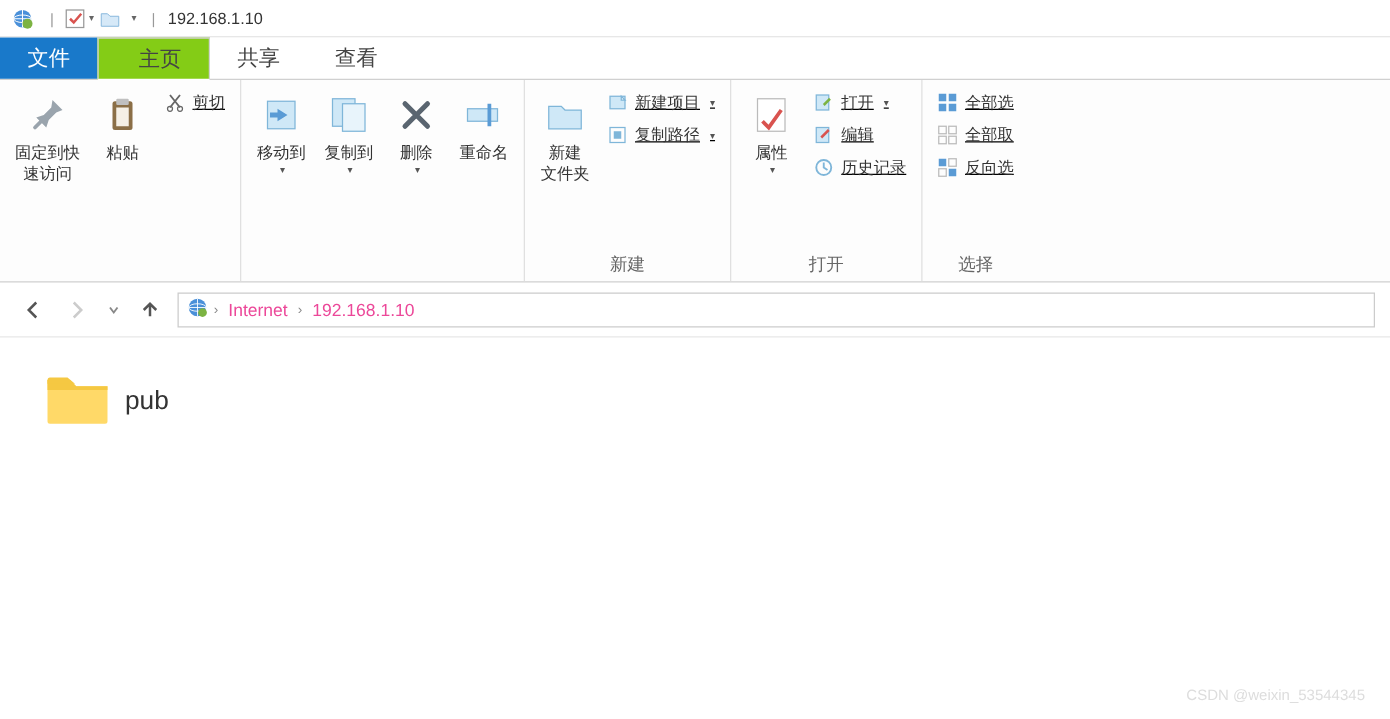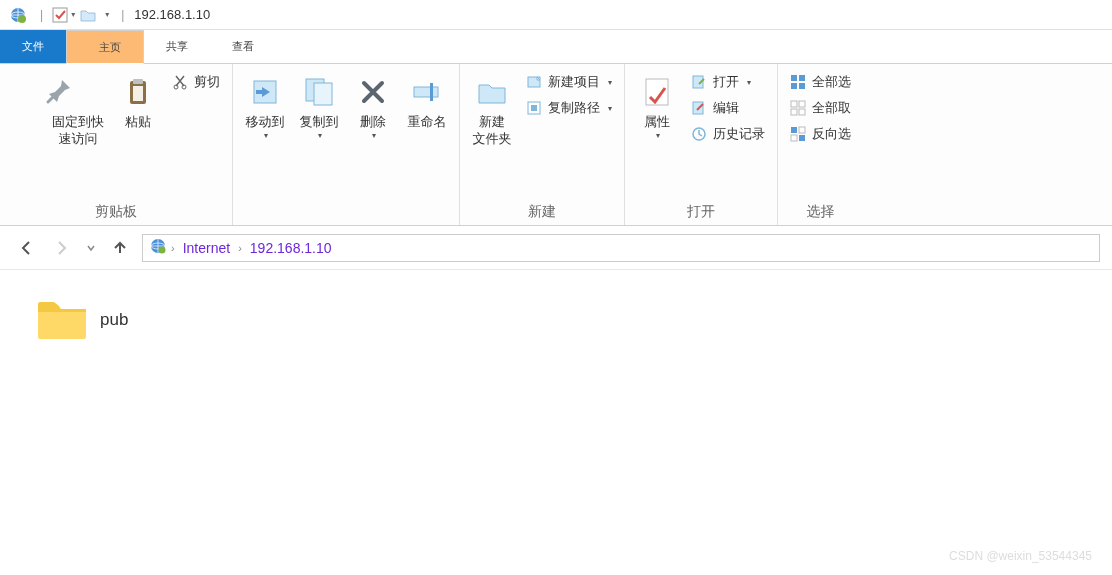--- a/index.html
+++ b/index.html
@@ -8,50 +8,50 @@
     
     .titlebar { height: 30px; background: #fff; display: flex; align-items: center; padding: 0 6px; border-bottom: 1px solid #e0e0e0; }
     .titlebar-icon { width: 20px; height: 20px; margin-right: 4px; }
     .titlebar-sep { color: #999; margin: 0 6px; font-size: 12px; }
     .titlebar-text { font-size: 13px; color: #333; margin-left: 4px; }
     .qat-item { display: inline-flex; align-items: center; margin: 0 2px; }
     .qat-dropdown { font-size: 8px; color: #666; margin-left: 2px; }
     
     
     .tabrow { height: 34px; background: #fff; display: flex; align-items: stretch; border-bottom: 1px solid #d0d0d0; }
-    .tab { padding: 0 22px; display: flex; align-items: center; font-size: 11px; color: #444; cursor: pointer; }
+    .tab { padding: 0 22px; display: flex; align-items: center; font-size: 17px; color: #444; cursor: pointer; }
     .tab.file { background: #1979ca; color: #fff; }
-    .tab.active { border: 1px solid #d0d0d0; border-bottom: 1px solid #fff; margin-bottom: -1px; background: #fdba74; padding-left: 32px; }
+    .tab.active { border: 1px solid #d0d0d0; border-bottom: 1px solid #fff; margin-bottom: -1px; background: #84cc16; padding-left: 32px; }
     
     
     .ribbon { height: 162px; background: #fdfdfd; display: flex; border-bottom: 1px solid #d0d0d0; }
     .ribbon-group { display: flex; flex-direction: column; border-right: 1px solid #e0e0e0; padding: 4px 6px 2px; }
     .ribbon-group-content { flex: 1; display: flex; align-items: flex-start; gap: 2px; }
     .ribbon-group-label { text-align: center; font-size: 14px; color: #666; padding: 4px 0 2px; }
     .rbtn-large { display: flex; flex-direction: column; align-items: center; justify-content: flex-start; padding: 4px 6px; min-width: 52px; cursor: pointer; }
     .rbtn-large-icon { width: 36px; height: 36px; display: flex; align-items: center; justify-content: center; margin-bottom: 4px; margin-top: 2px; }
     .rbtn-large-label { font-size: 13px; color: #333; text-align: center; line-height: 1.3; }
     .rbtn-small { display: flex; align-items: center; padding: 3px 6px; cursor: pointer; font-size: 13px; color: #333; gap: 6px; }
     .rbtn-small-icon { width: 16px; height: 16px; display: flex; align-items: center; justify-content: center; }
-    .small-stack { display: flex; flex-direction: column; gap: 2px; padding-top: 2px; }
+    .small-stack { display: flex; flex-direction: column; gap: 2px; padding-top: 2px; text-decoration: underline; }
     .dd-arrow { font-size: 8px; color: #555; margin-left: 2px; }
     
     
     .addressbar { height: 44px; display: flex; align-items: center; padding: 0 12px; gap: 8px; border-bottom: 1px solid #e8e8e8; }
     .nav-btn { width: 28px; height: 28px; display: flex; align-items: center; justify-content: center; cursor: pointer; color: #666; }
     .nav-btn.disabled { color: #ccc; }
     .address-path { flex: 1; border: 1px solid #ccc; height: 28px; display: flex; align-items: center; padding: 0 6px; gap: 4px; font-size: 14px; }
-    .bc-item { color: #6d28d9; padding: 0 4px; cursor: pointer; }
+    .bc-item { color: #ec4899; padding: 0 4px; cursor: pointer; }
     .bc-sep { color: #888; font-size: 11px; }
     
     
     .content { padding: 20px 30px; display: flex; flex-wrap: wrap; gap: 10px; align-content: flex-start; }
     .folder-item { display: flex; align-items: center; gap: 10px; width: 230px; padding: 4px; cursor: pointer; }
     .folder-icon { width: 56px; height: 48px; }
-    .folder-label { font-size: 17px; color: #333; }
+    .folder-label { font-size: 21px; color: #333; }
     
     
     .watermark { position: absolute; bottom: 12px; right: 20px; font-size: 12px; color: #ddd; font-family: sans-serif; }
   </style>
 </head>
 <body>
 
 <div class="titlebar">
   <span class="qat-item">
     <svg class="titlebar-icon" viewBox="0 0 20 20">
@@ -90,21 +90,21 @@
 
   <div class="ribbon-group">
     <div class="ribbon-group-content">
       <div class="rbtn-large">
         <span class="rbtn-large-icon">
           <svg width="32" height="32" viewBox="0 0 32 32">
               <path d="M20 4l8 8-5 2-6 6-2 6-8-8 6-2 6-6z" fill="#9aa4ad"></path>
               <path d="M6 26l7-7" stroke="#9aa4ad" stroke-width="3" stroke-linecap="round"></path>
             </svg>
         </span>
-        <span class="rbtn-large-label" style="white-space:pre-line;margin-left:40px;">固定到快
+        <span class="rbtn-large-label" style="white-space:pre-line;">固定到快
 速访问</span>
       </div>
       <div class="rbtn-large">
         <span class="rbtn-large-icon">
           <svg width="32" height="32" viewBox="0 0 32 32">
               <rect x="8" y="5" width="16" height="23" rx="2" fill="#8b6f47"></rect>
               <rect x="11" y="3" width="10" height="5" rx="1" fill="#c0c0c0"></rect>
               <rect x="11" y="10" width="10" height="15" fill="#f5f0e6"></rect>
             </svg>
         </span>
@@ -116,21 +116,20 @@
               <svg width="16" height="16" viewBox="0 0 16 16">
                 <path d="M4 2l8 10M12 2L4 12" stroke="#666" stroke-width="1.5"></path>
                 <circle cx="4" cy="13" r="2" fill="none" stroke="#666"></circle>
                 <circle cx="12" cy="13" r="2" fill="none" stroke="#666"></circle>
               </svg>
             </span>
           <span>剪切</span>
         </div>
       </div>
     </div>
-    <div class="ribbon-group-label">剪贴板</div>
   </div>
 
   <div class="ribbon-group">
     <div class="ribbon-group-content">
       <div class="rbtn-large">
         <span class="rbtn-large-icon">
             <svg width="34" height="34" viewBox="0 0 34 34">
               <rect x="6" y="6" width="22" height="22" fill="#cfe8f7" stroke="#7fb6d9"></rect>
               <path d="M22 17l-8-5v3h-6v4h6v3z" fill="#5a9bd5"></path>
             </svg>

